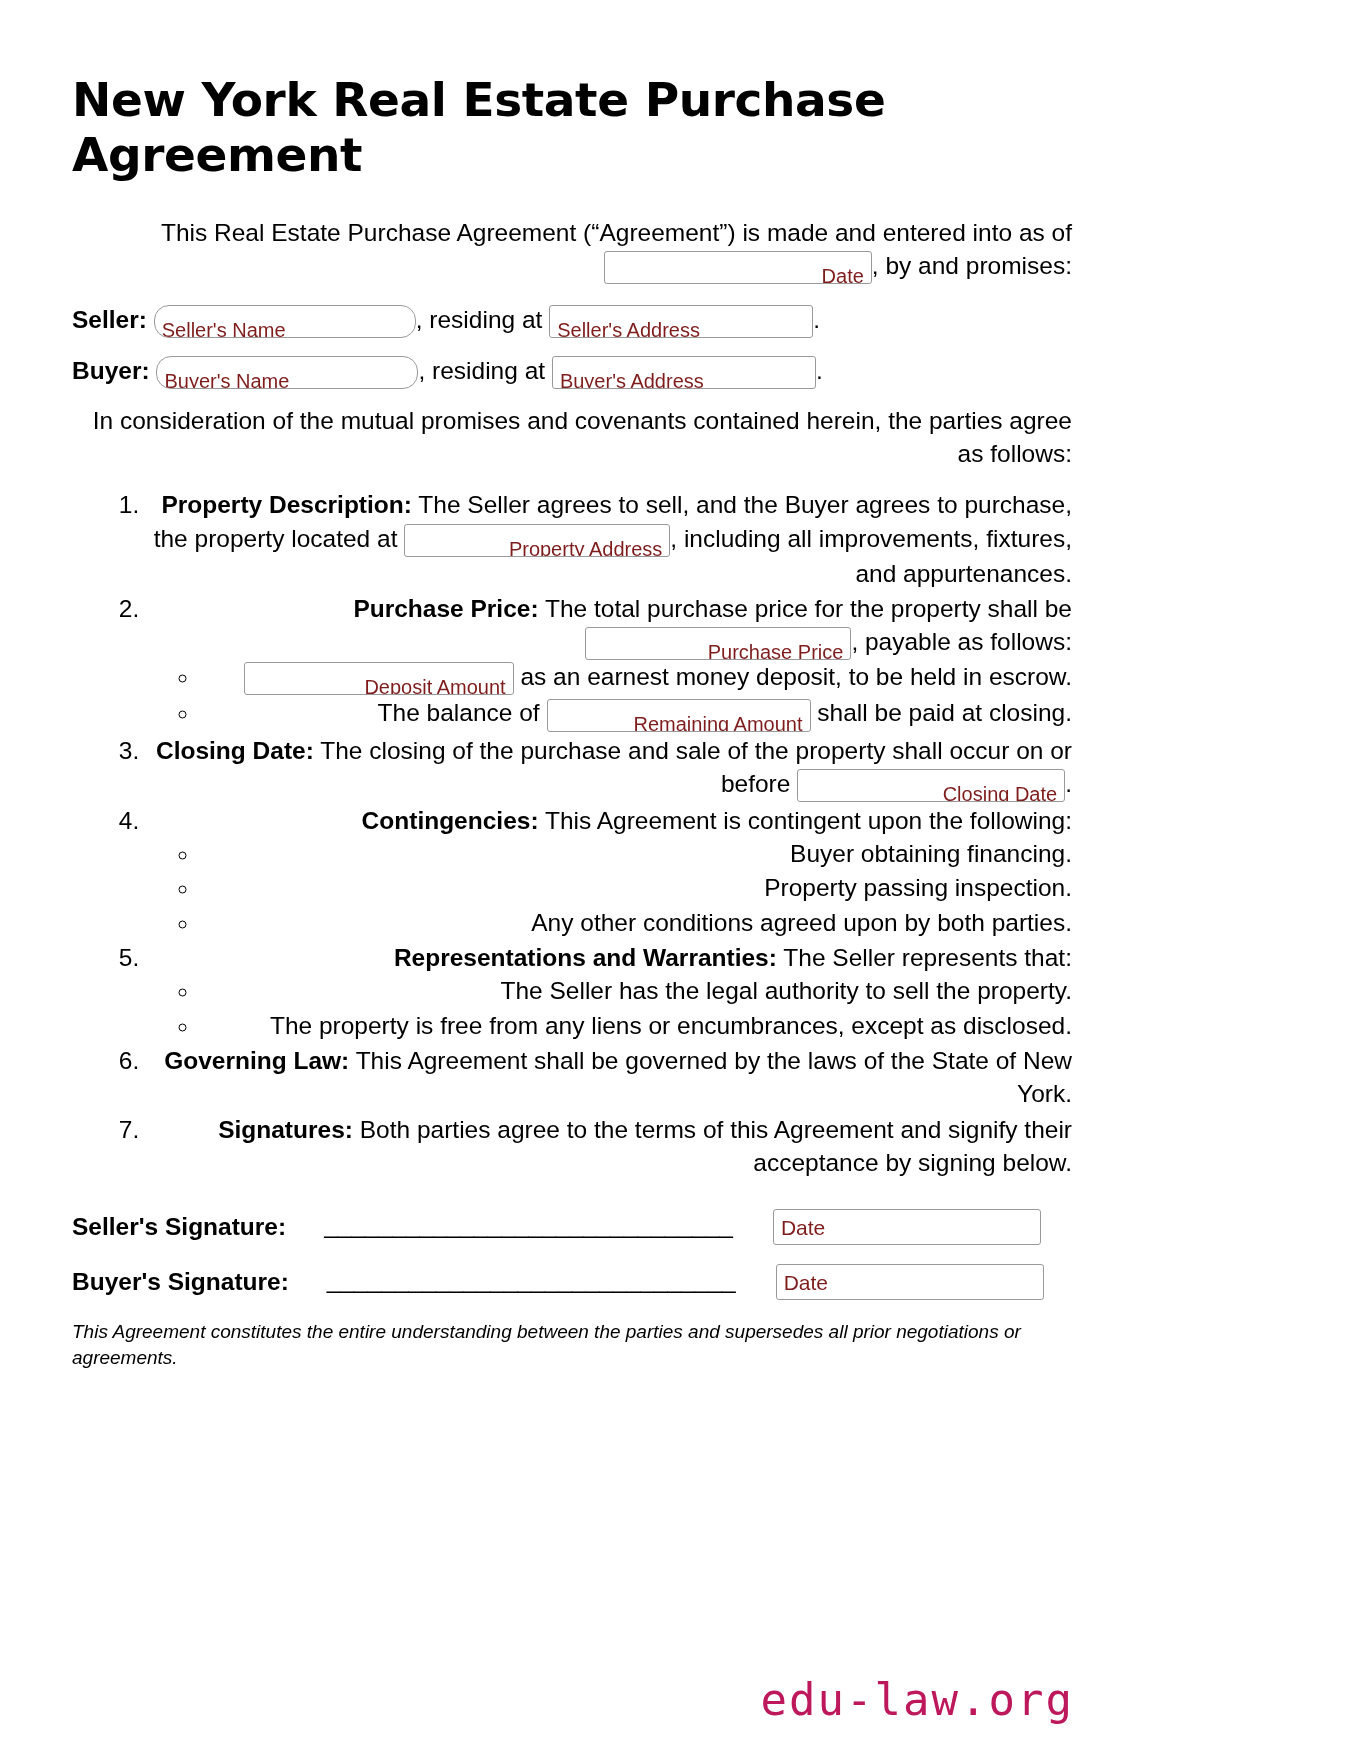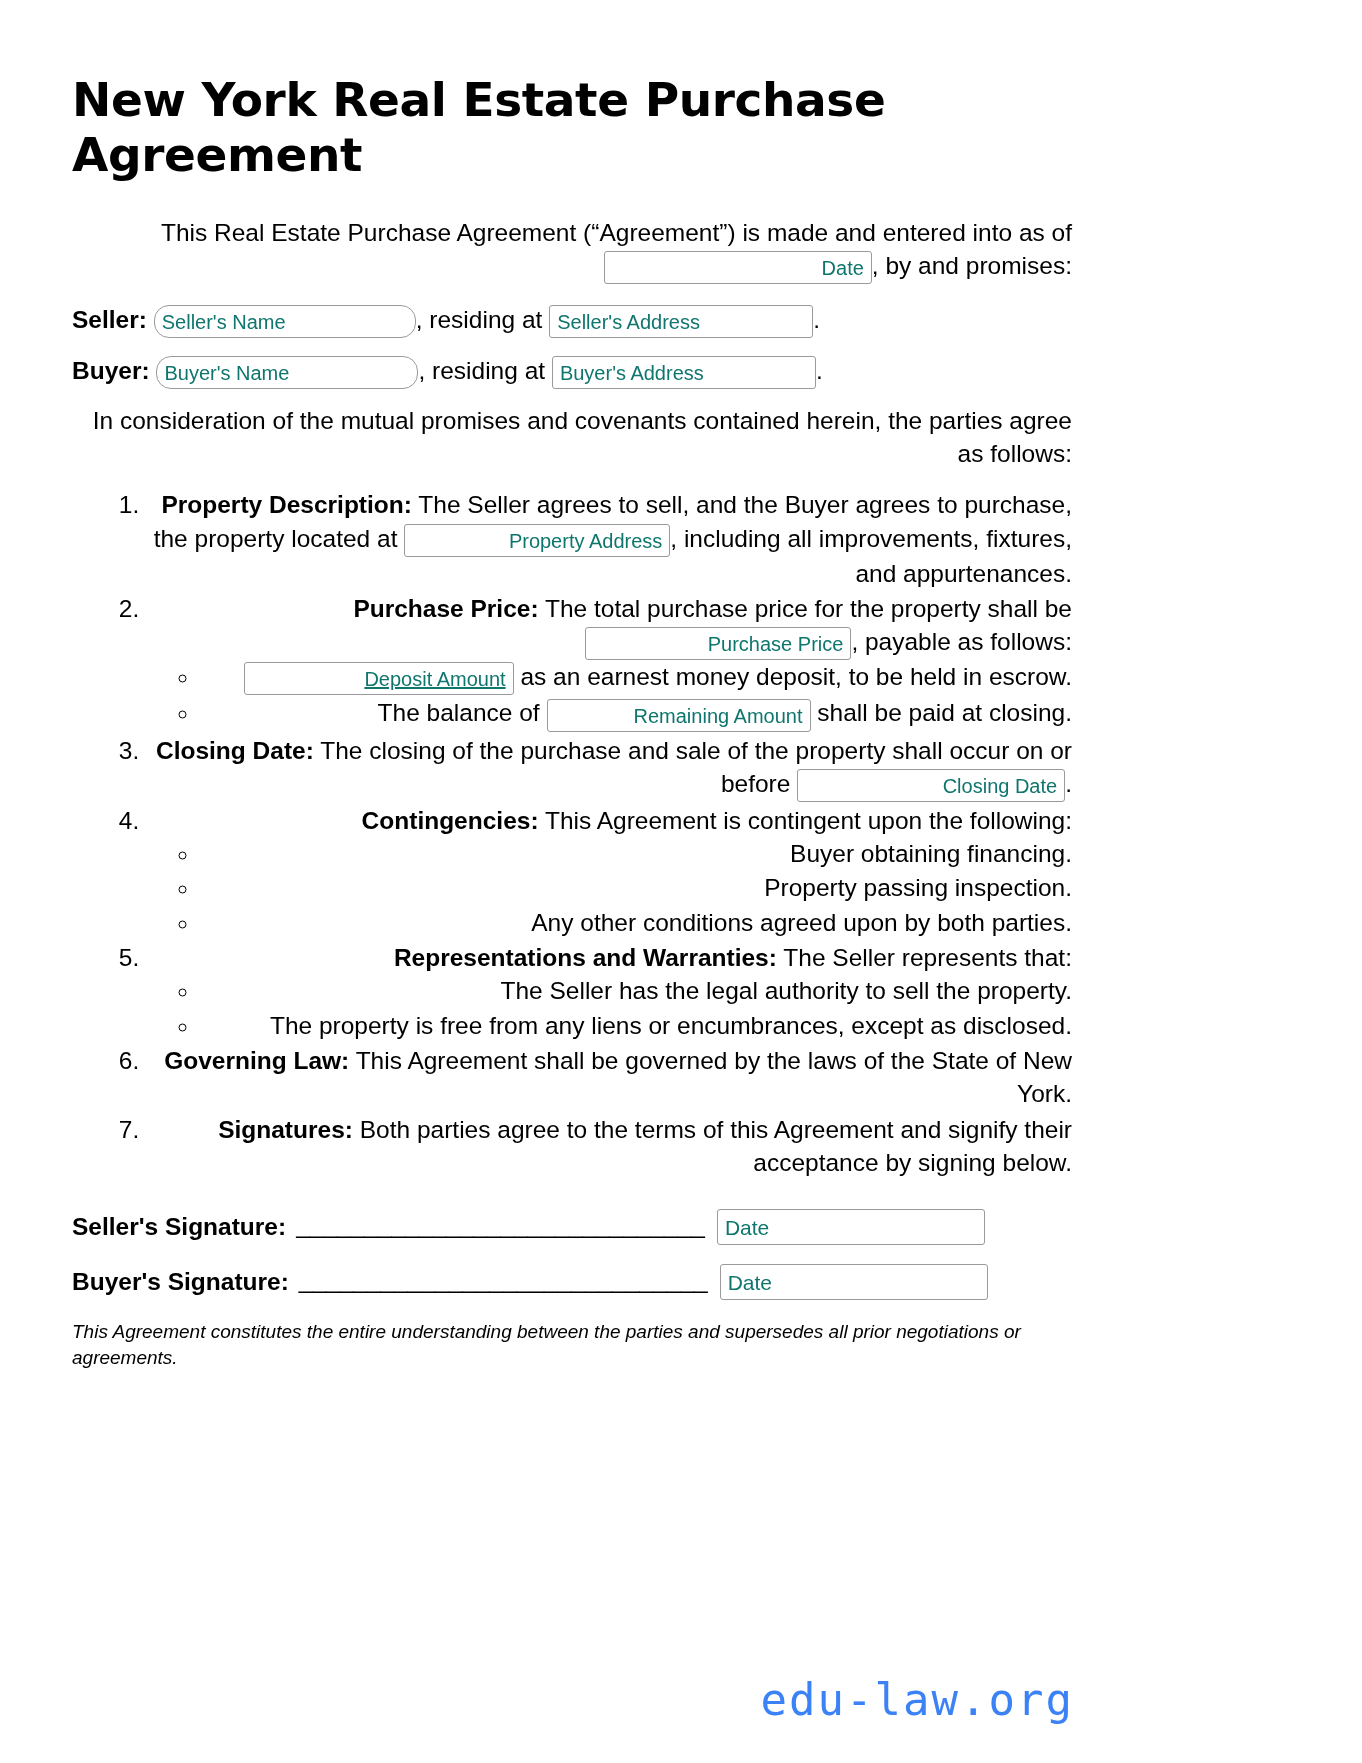--- a/index.html
+++ b/index.html
@@ -54,22 +54,22 @@
     margin-bottom: 20px;
   }
   
   .fld {
     display: inline-block;
     border: 1px solid #9a9a9a;
     border-radius: 3px;
     background: #ffffff;
     font-family: "Liberation Sans", sans-serif;
     font-size: 20px;
-    color: #0f766e;
-    padding: 4px 7px 5px 7px;
+    color: #7f1d1d;
+    padding: 12px 7px 5px 7px;
     vertical-align: middle;
     line-height: 1.2;
     height: 33px;
     overflow: hidden;
     white-space: nowrap;
   }
   .fld.w-date      { width: 268px; }
   .fld.w-name      { width: 262px; border-radius: 15px; }
   .fld.w-address   { width: 264px; }
   .fld.w-propaddr  { width: 266px; }
@@ -108,20 +108,21 @@
   }
   
   .sig-block {
     margin-top: 30px;
   }
   .sig-row {
     display: flex;
     align-items: center;
     font-size: 24.5px;
     margin-bottom: 19px;
+    gap: 28px;
   }
   .sig-row .sig-label {
     font-weight: bold;
     white-space: nowrap;
     margin-right: 10px;
   }
   .sig-row .sig-line {
     font-family: "Liberation Sans", sans-serif;
     letter-spacing: 0px;
     white-space: nowrap;
@@ -135,21 +136,21 @@
     line-height: 1.36;
     max-width: 1130px;
     font-style: italic;
   }
   .watermark {
     position: absolute;
     right: 70px;
     bottom: 38px;
     font-family: "DejaVu Sans Mono", monospace;
     font-size: 44px;
-    color: #3b82f6;
+    color: #be185d;
     letter-spacing: 2px;
     white-space: nowrap;
   }
 </style>
 </head>
 <body>
 
 <div class="page">
 
   <h1 class="doc-title">New York Real Estate Purchase Agreement</h1>

